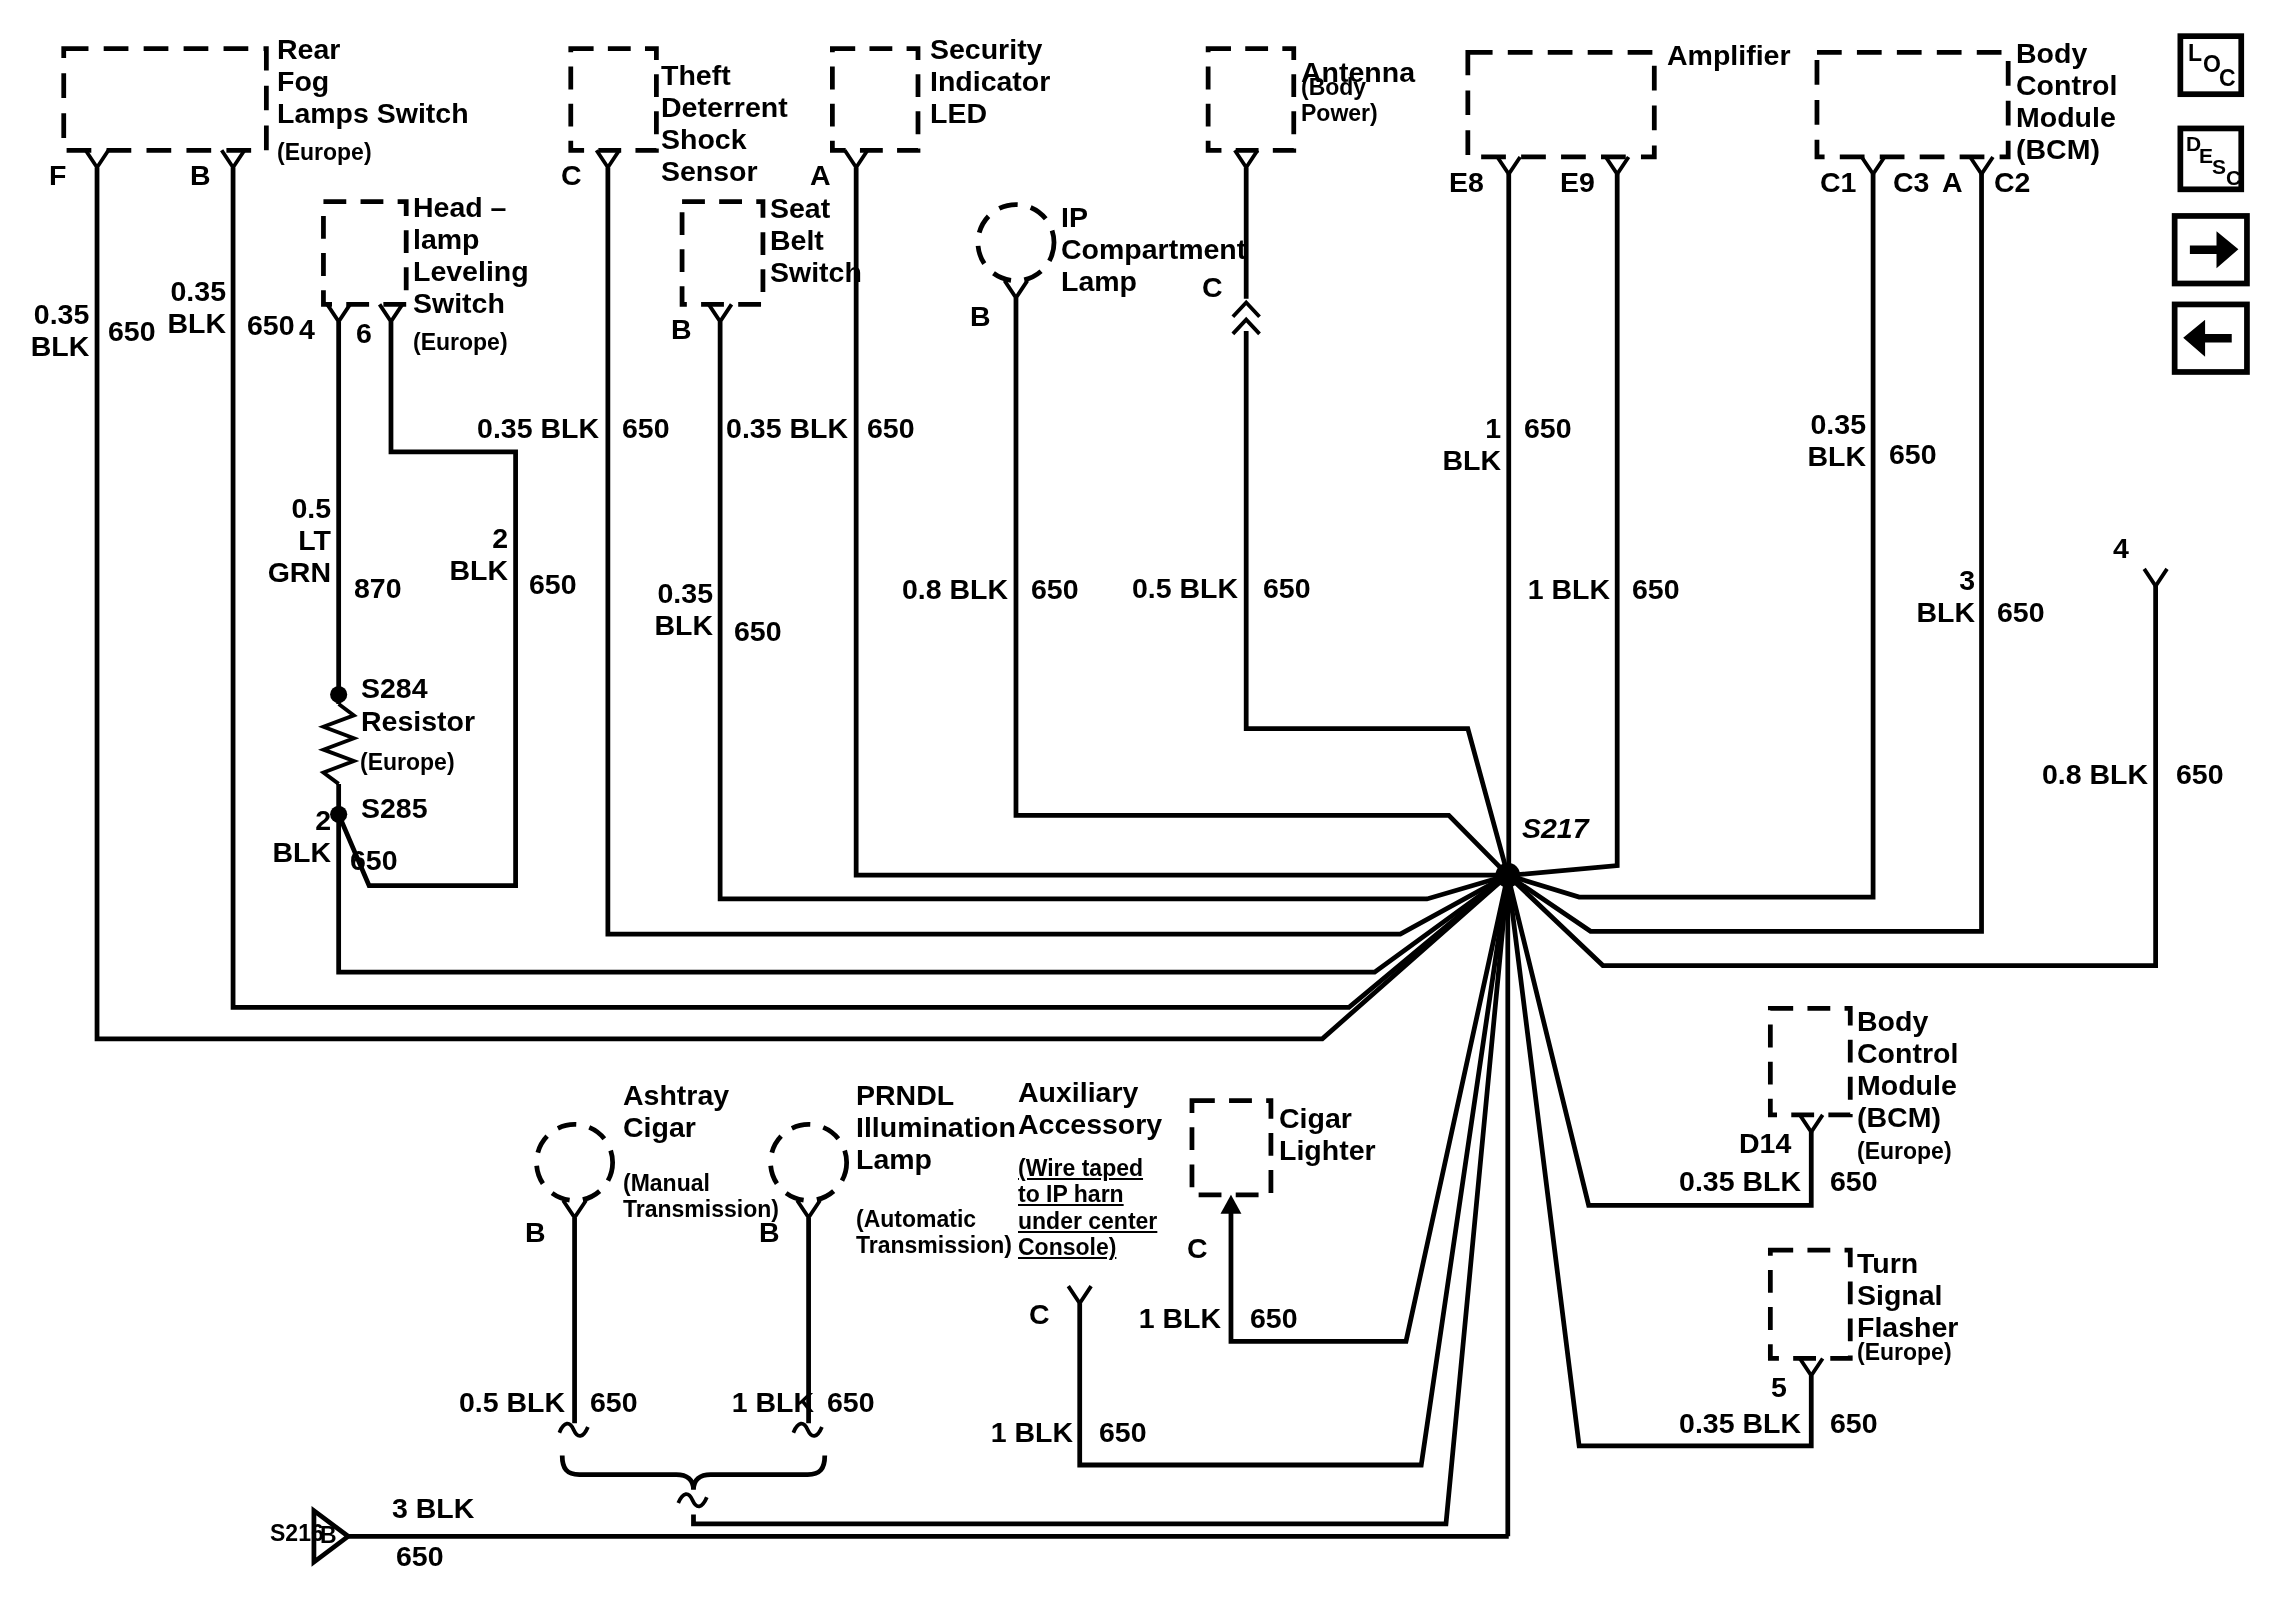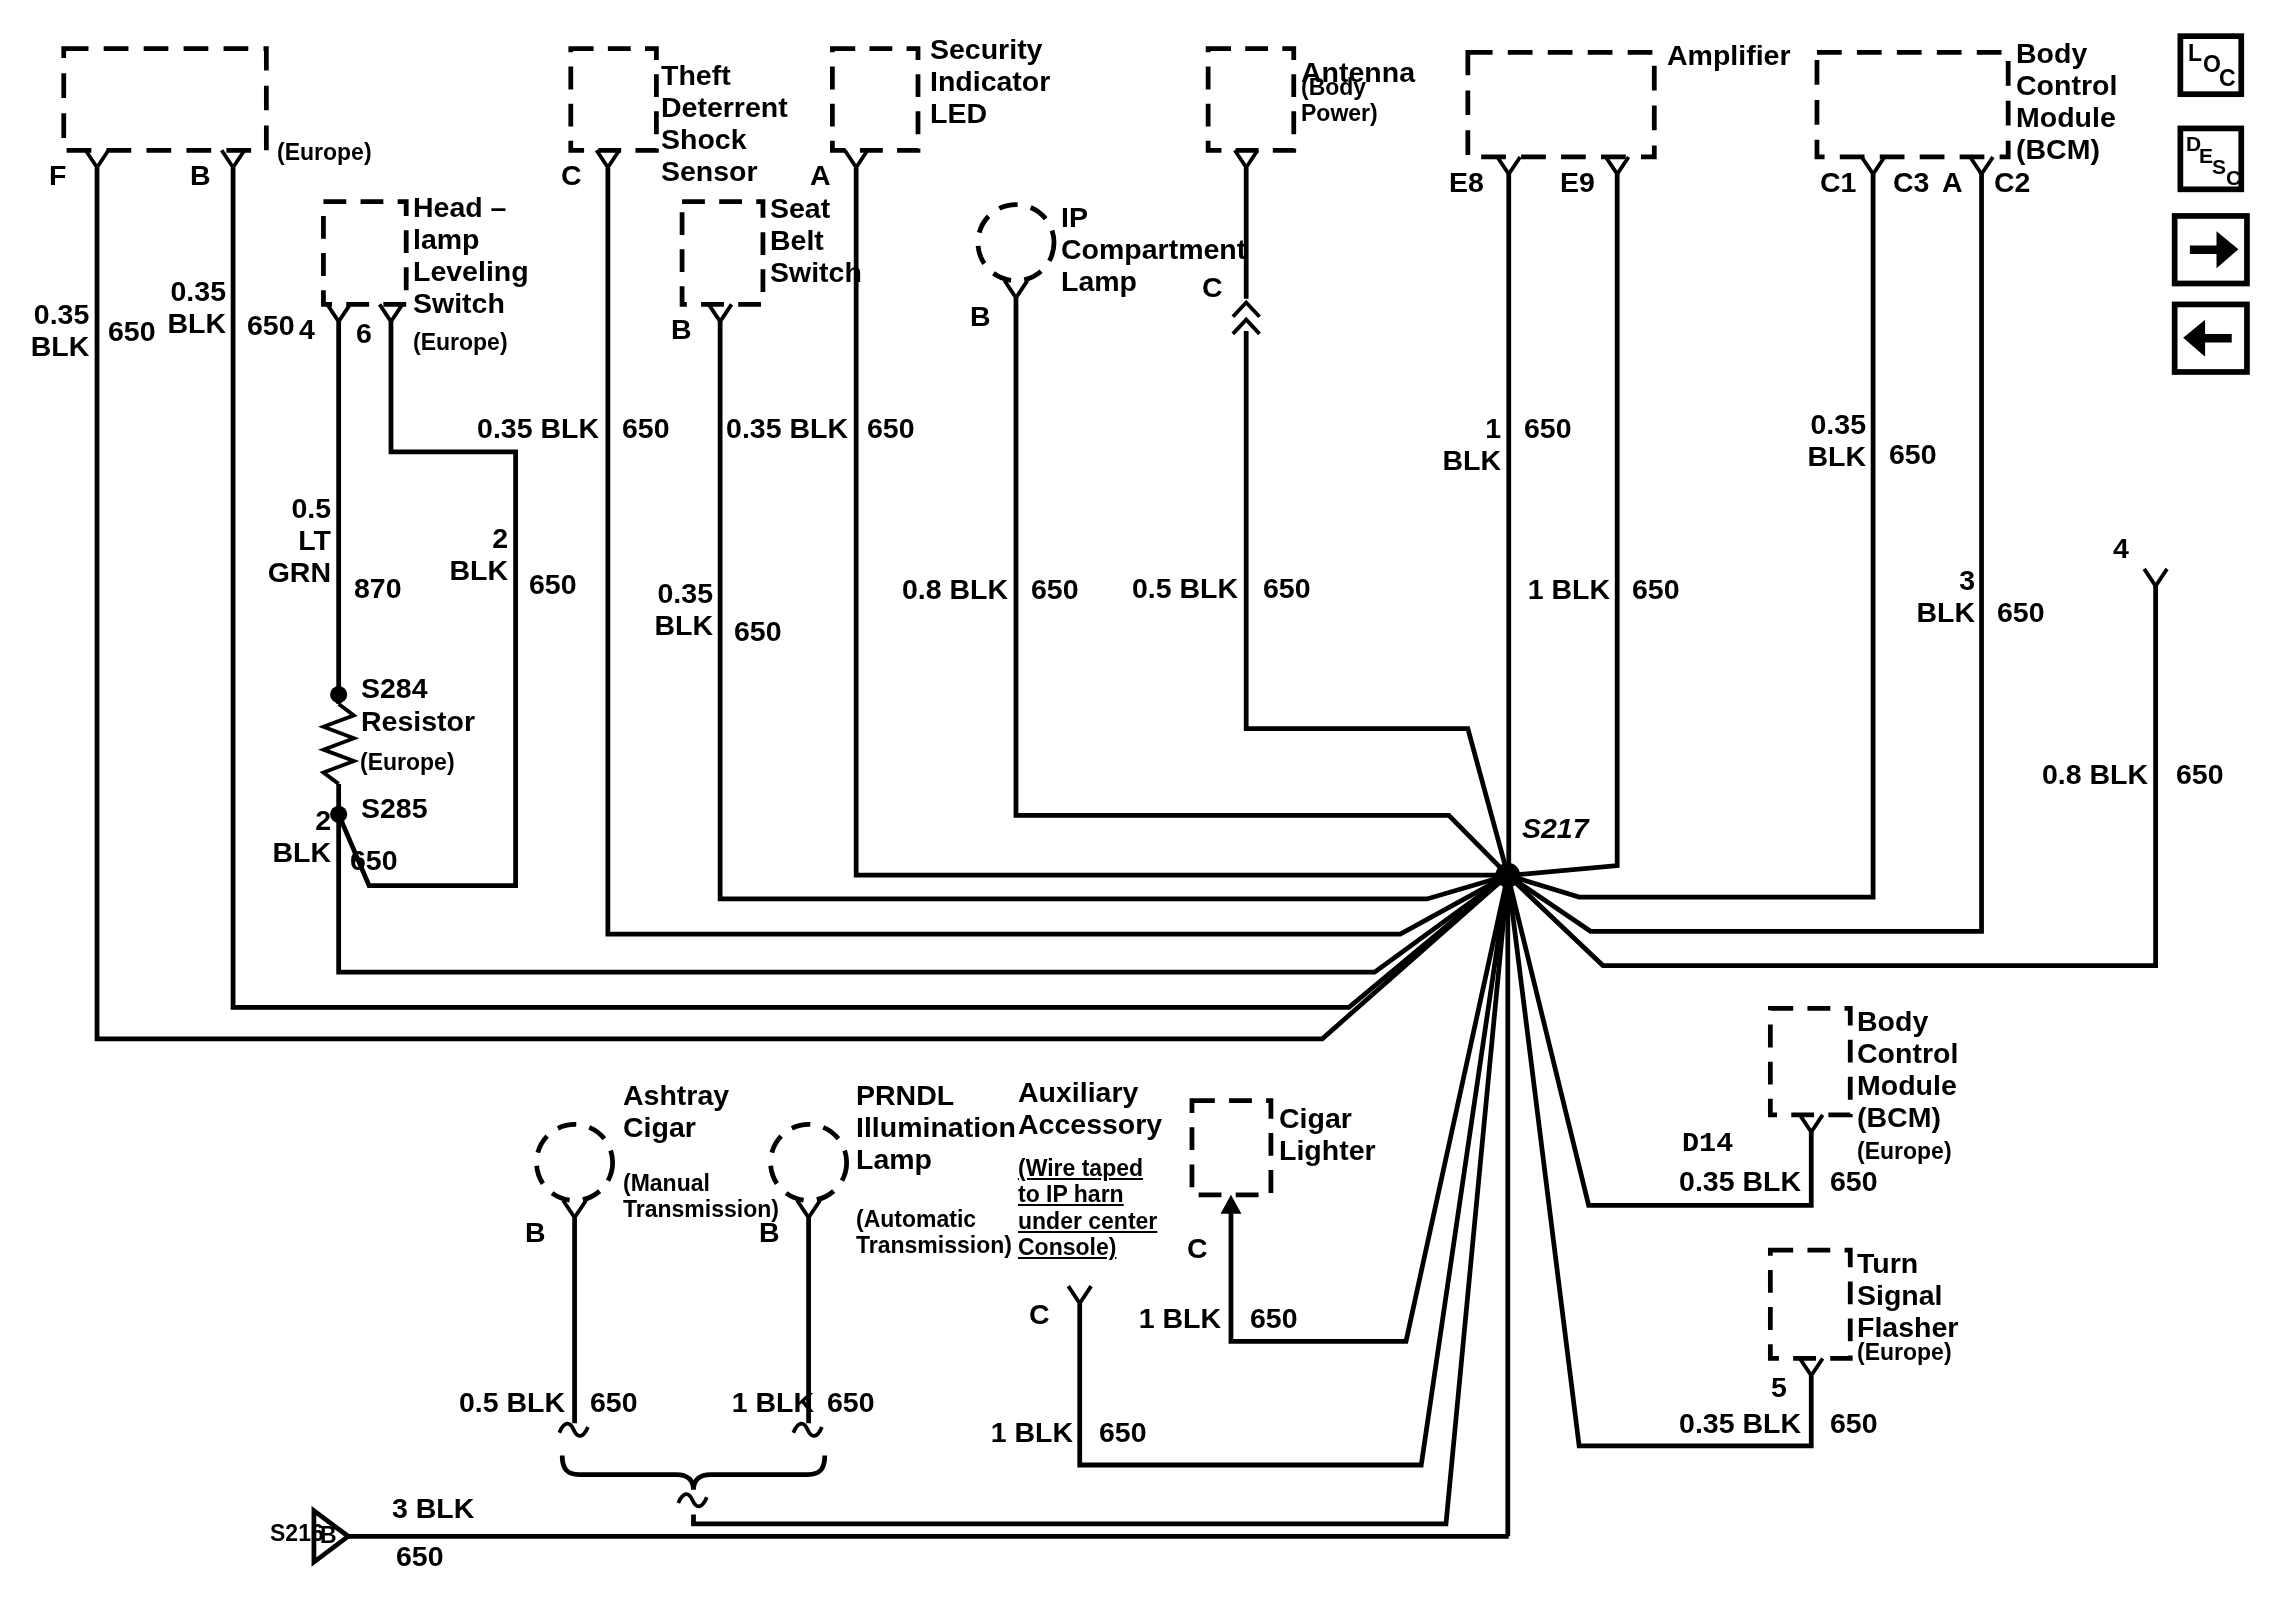--- a/index.html
+++ b/index.html
@@ -141,20 +141,23 @@
   <g fill="#000" stroke="none">
     <circle cx="1585" cy="920" r="13"></circle>
     <circle cx="356" cy="730" r="9"></circle>
     <circle cx="356" cy="856" r="9"></circle>
     <polygon points="1294,1256 1283,1276 1305,1276"></polygon>
     <polygon points="2302,258 2330,258 2330,243 2353,262 2330,282 2330,267 2302,267"></polygon>
     <polygon points="2346,351 2318,351 2318,336 2295,355 2318,375 2318,360 2346,360"></polygon>
   </g>
 </svg>
 
+<div class="lbl" style="left:277px;top:34px;">Rear
+Fog
+Lamps Switch</div>
 <div class="lbl sm" style="left:277px;top:139px;">(Europe)</div>
 <div class="lbl" style="left:661px;top:34px;margin-top:26px;">Theft
 Deterrent
 Shock
 Sensor</div>
 <div class="lbl" style="left:930px;top:34px;">Security
 Indicator
 LED</div>
 <div class="lbl" style="left:1301px;top:38px;margin-top:19px;">Antenna</div>
 <div class="lbl sm" style="left:1301px;top:74px;">(Body
@@ -215,21 +218,21 @@
 <div class="lbl" style="left:1994px;top:167px;">C2</div>
 <div class="lbl" style="left:299px;top:314px;">4</div>
 <div class="lbl" style="left:356px;top:318px;">6</div>
 <div class="lbl" style="left:671px;top:314px;">B</div>
 <div class="lbl" style="left:970px;top:301px;">B</div>
 <div class="lbl" style="left:2113px;top:533px;">4</div>
 <div class="lbl" style="left:525px;top:1217px;">B</div>
 <div class="lbl" style="left:759px;top:1217px;">B</div>
 <div class="lbl" style="left:1029px;top:1299px;">C</div>
 <div class="lbl" style="left:1187px;top:1233px;">C</div>
-<div class="lbl" style="left:1682px;top:1128px;font-family:Liberation Mono, monospace;">D14</div>
+<div class="lbl" style="left:1739px;top:1128px;">D14</div>
 <div class="lbl" style="left:1771px;top:1372px;">5</div>
 
 <div class="lbl ra" style="left:13.3px;top:299px;width:76px;">0.35
 BLK</div>
 <div class="lbl" style="left:108px;top:316px;">650</div>
 <div class="lbl ra" style="left:154px;top:276px;width:72px;">0.35
 BLK</div>
 <div class="lbl" style="left:247px;top:310px;">650</div>
 <div class="lbl ra" style="left:263px;top:493px;width:68px;">0.5
 LT

